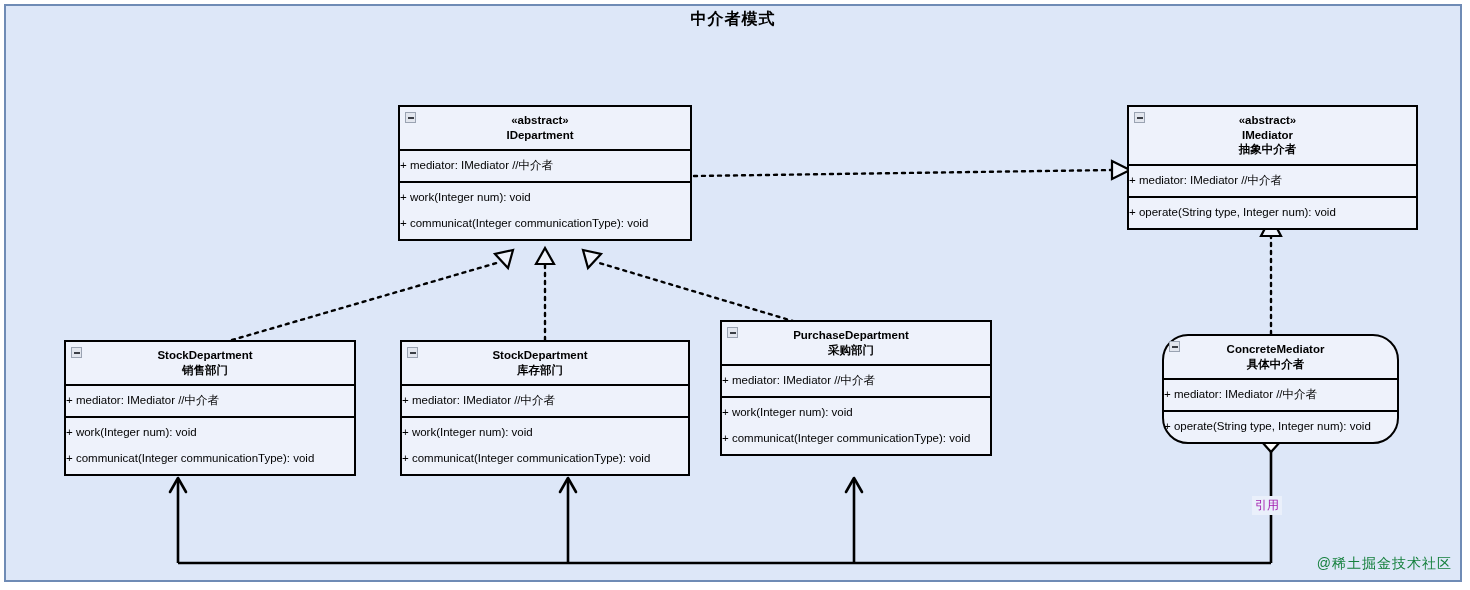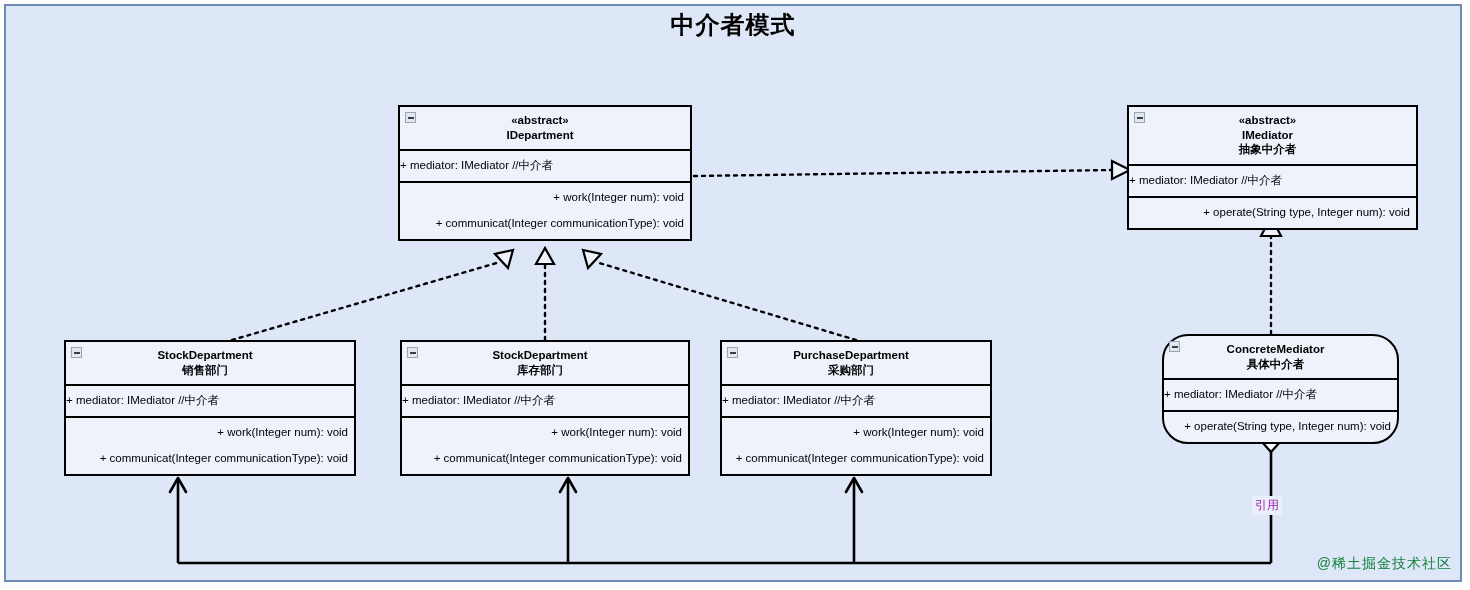--- a/index.html
+++ b/index.html
@@ -26,21 +26,21 @@
     background: #dde7f8;
     border: 2px solid #6f8bb5;
     box-sizing: border-box;
   }
   #title {
     position: absolute;
     left: 0;
     top: 9px;
     width: 1466px;
     text-align: center;
-    font-size: 24px;
+    font-size: 16px;
     font-weight: bold;
     color: #000000;
     letter-spacing: 1px;
   }
   svg#edges {
     position: absolute;
     left: 0;
     top: 0;
     width: 1470px;
     height: 590px;
@@ -86,21 +86,20 @@
     width: 6px;
     height: 1.5px;
     background: #3b3f46;
   }
   .uml-section {
     border-bottom: 2px solid #000000;
     padding: 7px 6px 8px 0;
   }
   .uml-section:last-child {
     border-bottom: none;
-    text-align: right;
   }
   .uml-row {
     font-size: 11.5px;
     color: #000000;
     line-height: 1.3;
     white-space: nowrap;
   }
   .uml-row + .uml-row {
     margin-top: 11px;
   }
@@ -225,21 +224,21 @@
     </div>
     <div class="uml-section">
       <div class="uml-row">+ mediator: IMediator //中介者</div>
     </div>
     <div class="uml-section">
       <div class="uml-row">+ work(Integer num): void</div>
       <div class="uml-row">+ communicat(Integer communicationType): void</div>
     </div>
   </div>
 
-  <div class="uml-class" style="left:720px; top:340px; width:272px;">
+  <div class="uml-class" style="left:720px; top:320px; width:272px;">
     <div class="uml-header">
       <span class="collapse-icon"></span>
       <span class="cname">PurchaseDepartment</span>
       <span class="cnamecn">采购部门</span>
     </div>
     <div class="uml-section">
       <div class="uml-row">+ mediator: IMediator //中介者</div>
     </div>
     <div class="uml-section">
       <div class="uml-row">+ work(Integer num): void</div>

